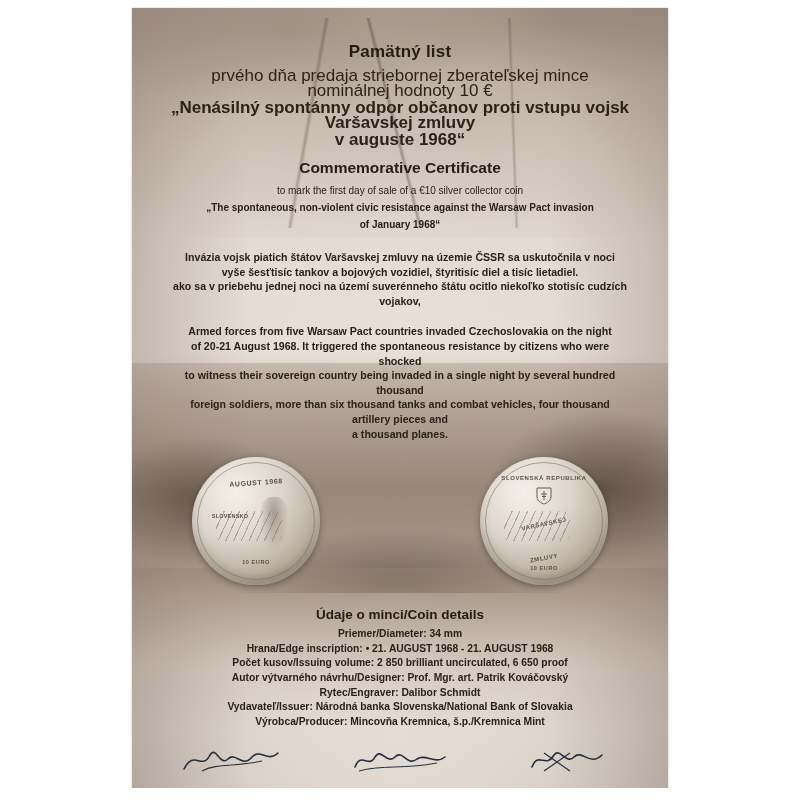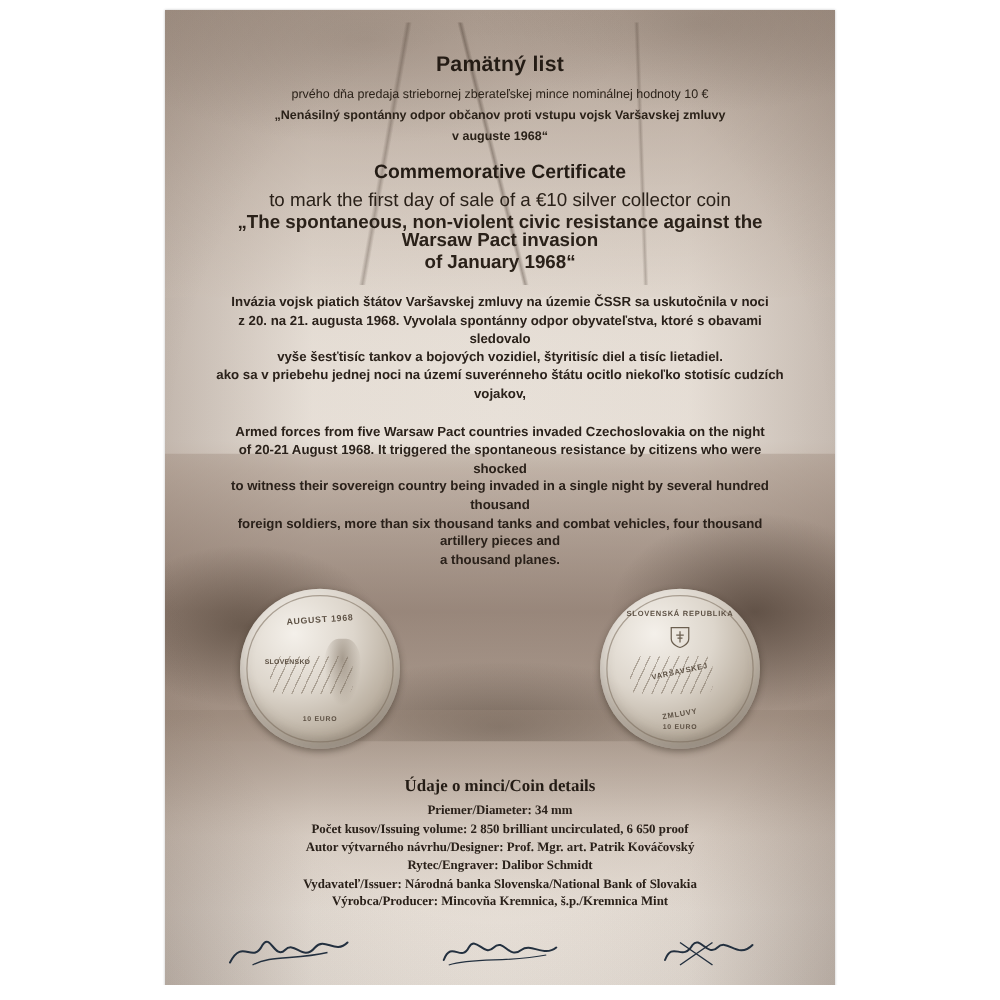--- a/index.html
+++ b/index.html
@@ -98,35 +98,35 @@
   .title-block { padding: 34px 34px 0 34px; }
 
   .h-main {
     font-size: 17px;
     font-weight: bold;
     letter-spacing: 0.2px;
     margin: 0 0 6px 0;
     color: #241c15;
   }
   .sub-line {
-    font-size: 10px;
+    font-size: 17px;
     line-height: 15px;
     margin: 0 2px 2px 2px;
     color: #2b2219;
   }
   .sub-line.quoted { font-weight: bold; }
 
   .h-main2 {
     font-size: 15.5px;
     font-weight: bold;
     margin: 12px 0 6px 0;
     color: #241c15;
   }
   .en-line {
-    font-size: 15px;
+    font-size: 10px;
     line-height: 15px;
     margin: 0 2px 2px 2px;
   }
   .en-line.quoted { font-weight: bold; }
 
   .para {
     margin: 18px 40px 0 40px;
     font-size: 10.6px;
     line-height: 14.6px;
     font-weight: bold;
@@ -207,21 +207,20 @@
     top: 54px;
     width: 66px;
     height: 30px;
     background: repeating-linear-gradient(115deg, rgba(110,96,80,0.45) 0 1px, rgba(110,96,80,0) 1px 7px);
     border-radius: 6px;
   }
 
   
   .details {
     margin-top: 6px;
-    font-family: Liberation Serif, serif;
   }
   .details-title {
     font-size: 13.5px;
     font-weight: bold;
     margin-bottom: 5px;
     color: #241c15;
   }
   .detail-row {
     font-size: 10.3px;
     line-height: 14.6px;
@@ -271,21 +270,20 @@
         <div class="sub-line quoted">v auguste 1968“</div>
 
         <div class="h-main2">Commemorative Certificate</div>
         <div class="en-line">to mark the first day of sale of a €10 silver collector coin</div>
         <div class="en-line quoted">„The spontaneous, non-violent civic resistance against the Warsaw Pact invasion</div>
         <div class="en-line quoted">of January 1968“</div>
       </div>
 
       <div class="para">
         <div>Invázia vojsk piatich štátov Varšavskej zmluvy na územie ČSSR sa uskutočnila v noci</div>
-        <div>z 20. na 21. augusta 1968. Vyvolala spontánny odpor obyvateľstva, ktoré s obavami sledovalo</div>
         <div>vyše šesťtisíc tankov a bojových vozidiel, štyritisíc diel a tisíc lietadiel.</div>
         <div>ako sa v priebehu jednej noci na území suverénneho štátu ocitlo niekoľko stotisíc cudzích vojakov,</div>
       </div>
 
       <div class="para en">
         <div>Armed forces from five Warsaw Pact countries invaded Czechoslovakia on the night</div>
         <div>of 20-21 August 1968. It triggered the spontaneous resistance by citizens who were shocked</div>
         <div>to witness their sovereign country being invaded in a single night by several hundred thousand</div>
         <div>foreign soldiers, more than six thousand tanks and combat vehicles, four thousand artillery pieces and</div>
         <div>a thousand planes.</div>
@@ -311,20 +309,21 @@
           <div class="coin-lines"></div>
           <div class="coin-text t2">VARŠAVSKEJ</div>
           <div class="coin-text t3">ZMLUVY</div>
           <div class="coin-text t4">10 EURO</div>
         </div>
       </div>
 
       <div class="details">
         <div class="details-title">Údaje o minci/Coin details</div>
         <div class="detail-row">Priemer/Diameter: 34 mm</div>
+        <div class="detail-row">Hrana/Edge inscription: • 21. AUGUST 1968 - 21. AUGUST 1968</div>
         <div class="detail-row">Počet kusov/Issuing volume: 2 850 brilliant uncirculated, 6 650 proof</div>
         <div class="detail-row">Autor výtvarného návrhu/Designer: Prof. Mgr. art. Patrik Kováčovský</div>
         <div class="detail-row">Rytec/Engraver: Dalibor Schmidt</div>
         <div class="detail-row">Vydavateľ/Issuer: Národná banka Slovenska/National Bank of Slovakia</div>
         <div class="detail-row">Výrobca/Producer: Mincovňa Kremnica, š.p./Kremnica Mint</div>
       </div>
 
       <div class="sigs">
 
         <div class="sig sig-left">

